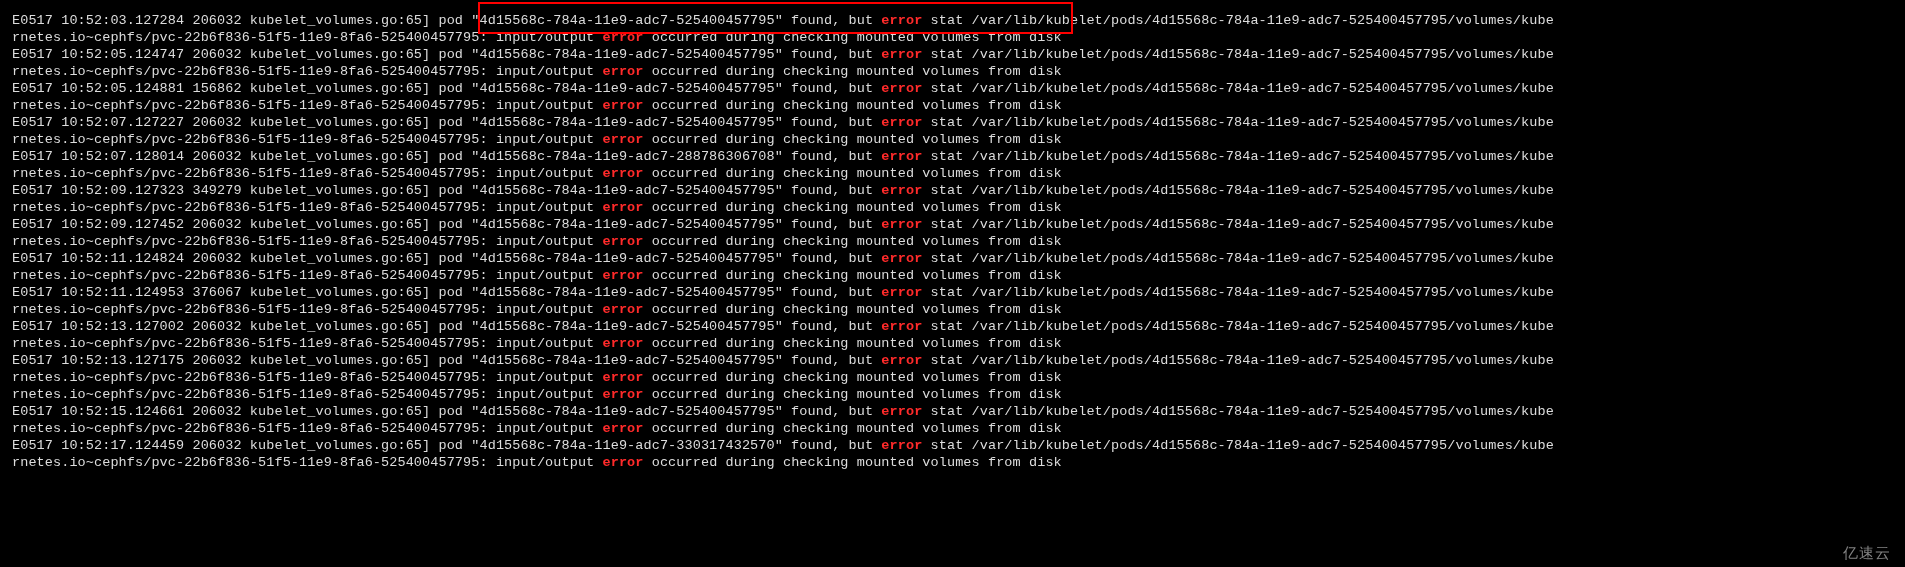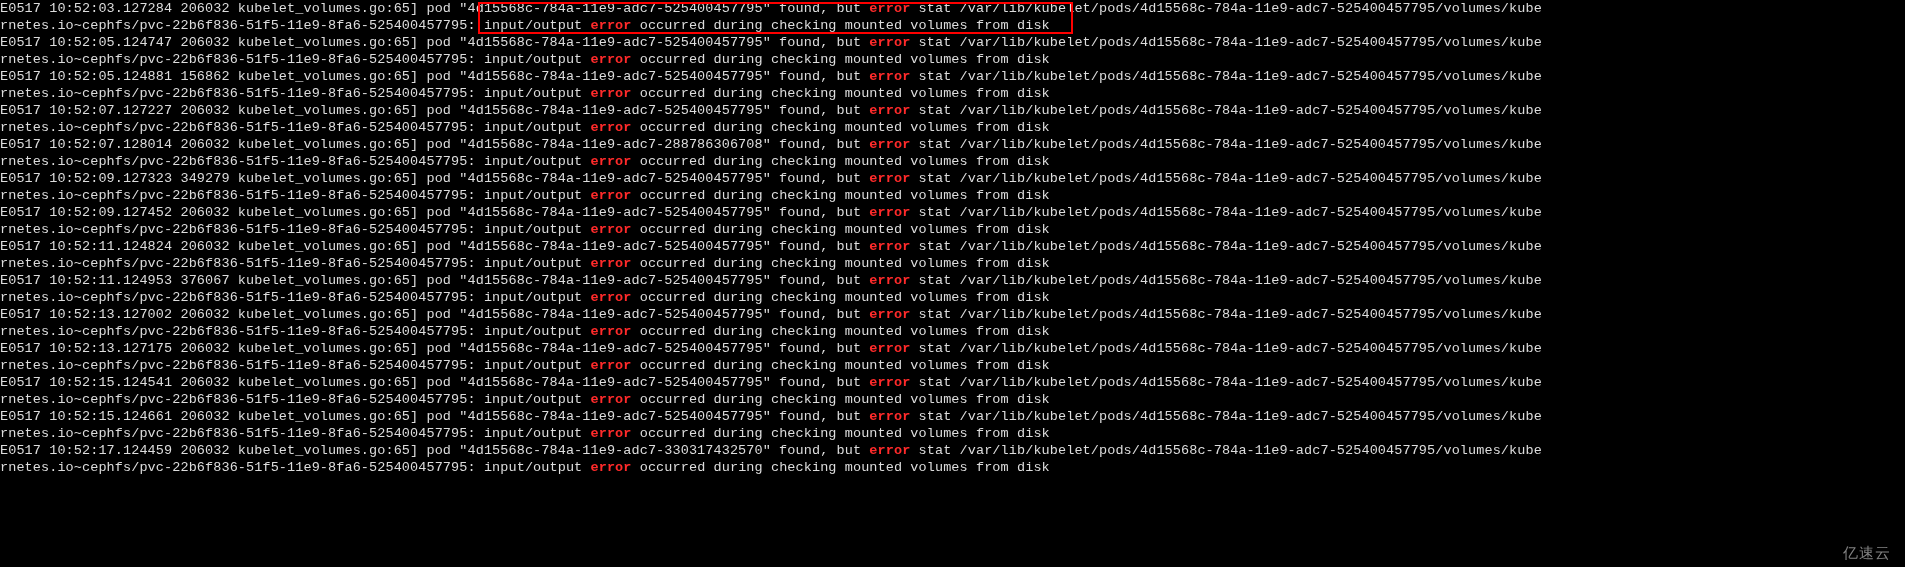--- a/index.html
+++ b/index.html
@@ -9,21 +9,21 @@
       font-family: "Consolas", "Monaco", "Courier New", monospace;
       font-size: 13.5px;
       line-height: 17px;
       white-space: nowrap;
       overflow: hidden;
       width: 1905px;
       height: 567px;
       position: relative;
     }
     .terminal {
-      padding: 0;
+      padding: 12px;
       font-family: Liberation Mono, monospace;
     }
     .log-pair {
       display: block;
     }
     .log-line {
       display: block;
       letter-spacing: 0.1px;
     }
     .kw-error {
@@ -90,21 +90,20 @@
     </div>
     <div class="log-pair">
       <span class="log-line"><span>E0517 10:52:13.127002   206032 kubelet_volumes.go:65] pod "4d15568c-784a-11e9-adc7-525400457795" found, but </span><span class="kw-error">error</span><span> stat /var/lib/kubelet/pods/4d15568c-784a-11e9-adc7-525400457795/volumes/kube</span></span>
       <span class="log-line"><span>rnetes.io~cephfs/pvc-22b6f836-51f5-11e9-8fa6-525400457795: input/output </span><span class="kw-error">error</span><span> occurred during checking mounted volumes from disk</span></span>
     </div>
     <div class="log-pair">
       <span class="log-line"><span>E0517 10:52:13.127175   206032 kubelet_volumes.go:65] pod "4d15568c-784a-11e9-adc7-525400457795" found, but </span><span class="kw-error">error</span><span> stat /var/lib/kubelet/pods/4d15568c-784a-11e9-adc7-525400457795/volumes/kube</span></span>
       <span class="log-line"><span>rnetes.io~cephfs/pvc-22b6f836-51f5-11e9-8fa6-525400457795: input/output </span><span class="kw-error">error</span><span> occurred during checking mounted volumes from disk</span></span>
     </div>
     <div class="log-pair">
-      <span class="log-line"><span>E0517 10:52:15.124541   206032 kubelet_volumes.go:65] pod "4d15568c-784a-11e9-adc7-525400457795" found, but </span><span class="kw-error">error</span><span> stat /var/lib/kubelet/pods/4d15568c-784a-11e9-adc7-525400457795/volumes/kube</span></span>
       <span class="log-line"><span>rnetes.io~cephfs/pvc-22b6f836-51f5-11e9-8fa6-525400457795: input/output </span><span class="kw-error">error</span><span> occurred during checking mounted volumes from disk</span></span>
     </div>
     <div class="log-pair">
       <span class="log-line"><span>E0517 10:52:15.124661   206032 kubelet_volumes.go:65] pod "4d15568c-784a-11e9-adc7-525400457795" found, but </span><span class="kw-error">error</span><span> stat /var/lib/kubelet/pods/4d15568c-784a-11e9-adc7-525400457795/volumes/kube</span></span>
       <span class="log-line"><span>rnetes.io~cephfs/pvc-22b6f836-51f5-11e9-8fa6-525400457795: input/output </span><span class="kw-error">error</span><span> occurred during checking mounted volumes from disk</span></span>
     </div>
     <div class="log-pair">
       <span class="log-line"><span>E0517 10:52:17.124459   206032 kubelet_volumes.go:65] pod "4d15568c-784a-11e9-adc7-330317432570" found, but </span><span class="kw-error">error</span><span> stat /var/lib/kubelet/pods/4d15568c-784a-11e9-adc7-525400457795/volumes/kube</span></span>
       <span class="log-line"><span>rnetes.io~cephfs/pvc-22b6f836-51f5-11e9-8fa6-525400457795: input/output </span><span class="kw-error">error</span><span> occurred during checking mounted volumes from disk</span></span>
     </div>

